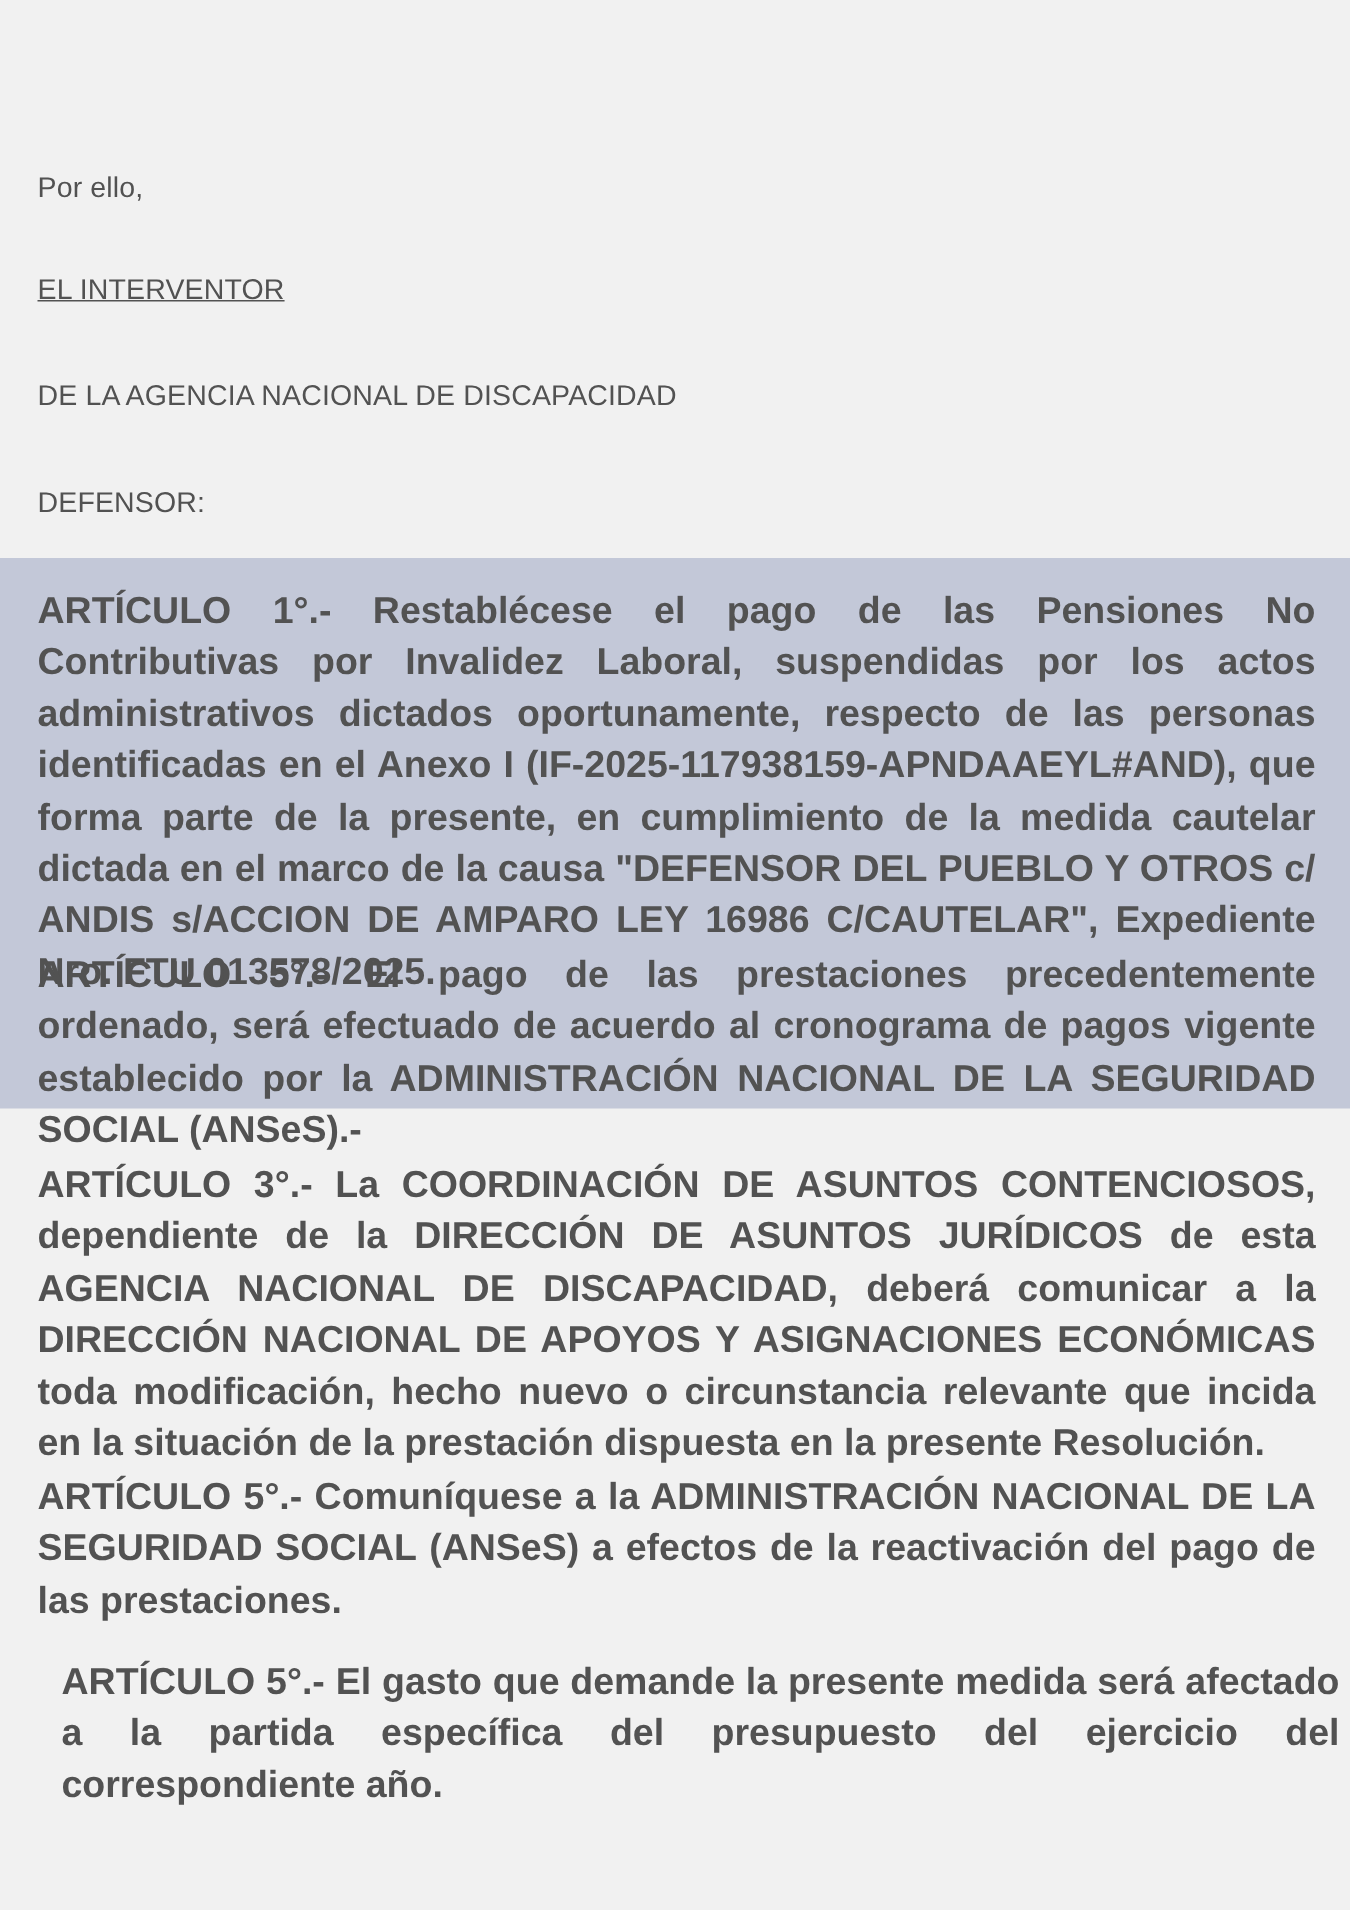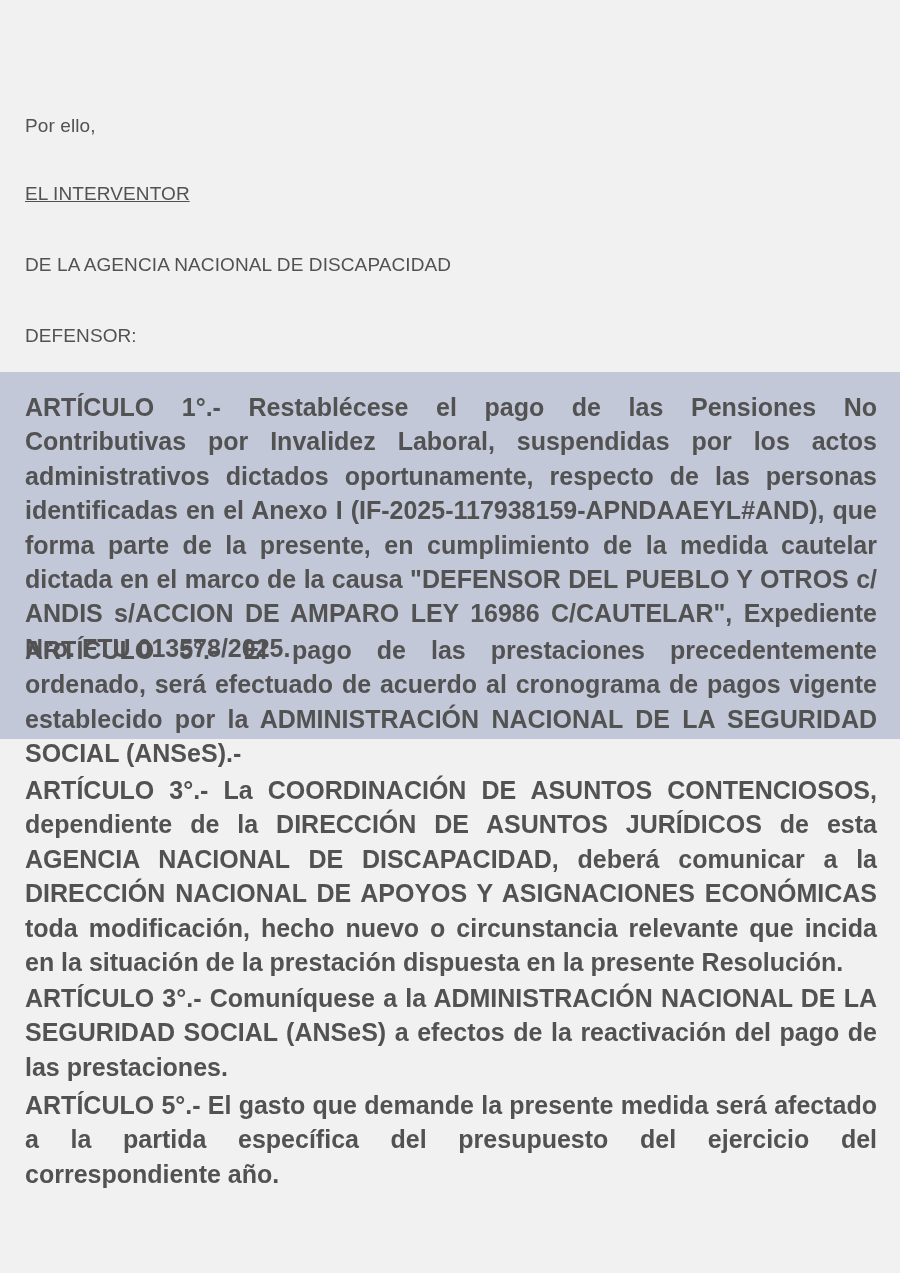--- a/index.html
+++ b/index.html
@@ -55,16 +55,16 @@
   <div class="line" style="top:114px;">Por ello,</div>
   <div class="line" style="top:182px;text-decoration:underline;">EL INTERVENTOR</div>
   <div class="line" style="top:253px;">DE LA AGENCIA NACIONAL DE DISCAPACIDAD</div>
   <div class="line" style="top:324px;">DEFENSOR:</div>
 
   <div class="highlight" style="background: rgb(195, 200, 216);"></div>
 
   <p class="para" style="top:390px; margin:0;">ARTÍCULO 1°.- Restablécese el pago de las Pensiones No Contributivas por Invalidez Laboral, suspendidas por los actos administrativos dictados oportunamente, respecto de las personas identificadas en el Anexo I (IF-2025-117938159-APNDAAEYL#AND), que forma parte de la presente, en cumplimiento de la medida cautelar dictada en el marco de la causa "DEFENSOR DEL PUEBLO Y OTROS c/ ANDIS s/ACCION DE AMPARO LEY 16986 C/CAUTELAR", Expediente Nro. FTU 013578/2025.</p>
   <p class="para" style="top:633px; margin:0;">ARTÍCULO 5°.- El pago de las prestaciones precedentemente ordenado, será efectuado de acuerdo al cronograma de pagos vigente establecido por la ADMINISTRACIÓN NACIONAL DE LA SEGURIDAD SOCIAL (ANSeS).-</p>
   <p class="para" style="top:773px; margin:0;">ARTÍCULO 3°.- La COORDINACIÓN DE ASUNTOS CONTENCIOSOS, dependiente de la DIRECCIÓN DE ASUNTOS JURÍDICOS de esta AGENCIA NACIONAL DE DISCAPACIDAD, deberá comunicar a la DIRECCIÓN NACIONAL DE APOYOS Y ASIGNACIONES ECONÓMICAS toda modificación, hecho nuevo o circunstancia relevante que incida en la situación de la prestación dispuesta en la presente Resolución.</p>
-  <p class="para" style="top:981px; margin:0;">ARTÍCULO 3°.- Comuníquese a la ADMINISTRACIÓN NACIONAL DE LA SEGURIDAD SOCIAL (ANSeS) a efectos de la reactivación del pago de las prestaciones.</p>
-  <p class="para" style="top:1088px; margin:0;">ARTÍCULO 5°.- El gasto que demande la presente medida será afectado a la partida específica del presupuesto del ejercicio del correspondiente año.</p>
+  <p class="para" style="top:981px; margin:0;">ARTÍCULO 5°.- Comuníquese a la ADMINISTRACIÓN NACIONAL DE LA SEGURIDAD SOCIAL (ANSeS) a efectos de la reactivación del pago de las prestaciones.</p>
+  <p class="para" style="top:1088px; margin:16px;">ARTÍCULO 5°.- El gasto que demande la presente medida será afectado a la partida específica del presupuesto del ejercicio del correspondiente año.</p>
 
 </div>
 
 </body></html>

